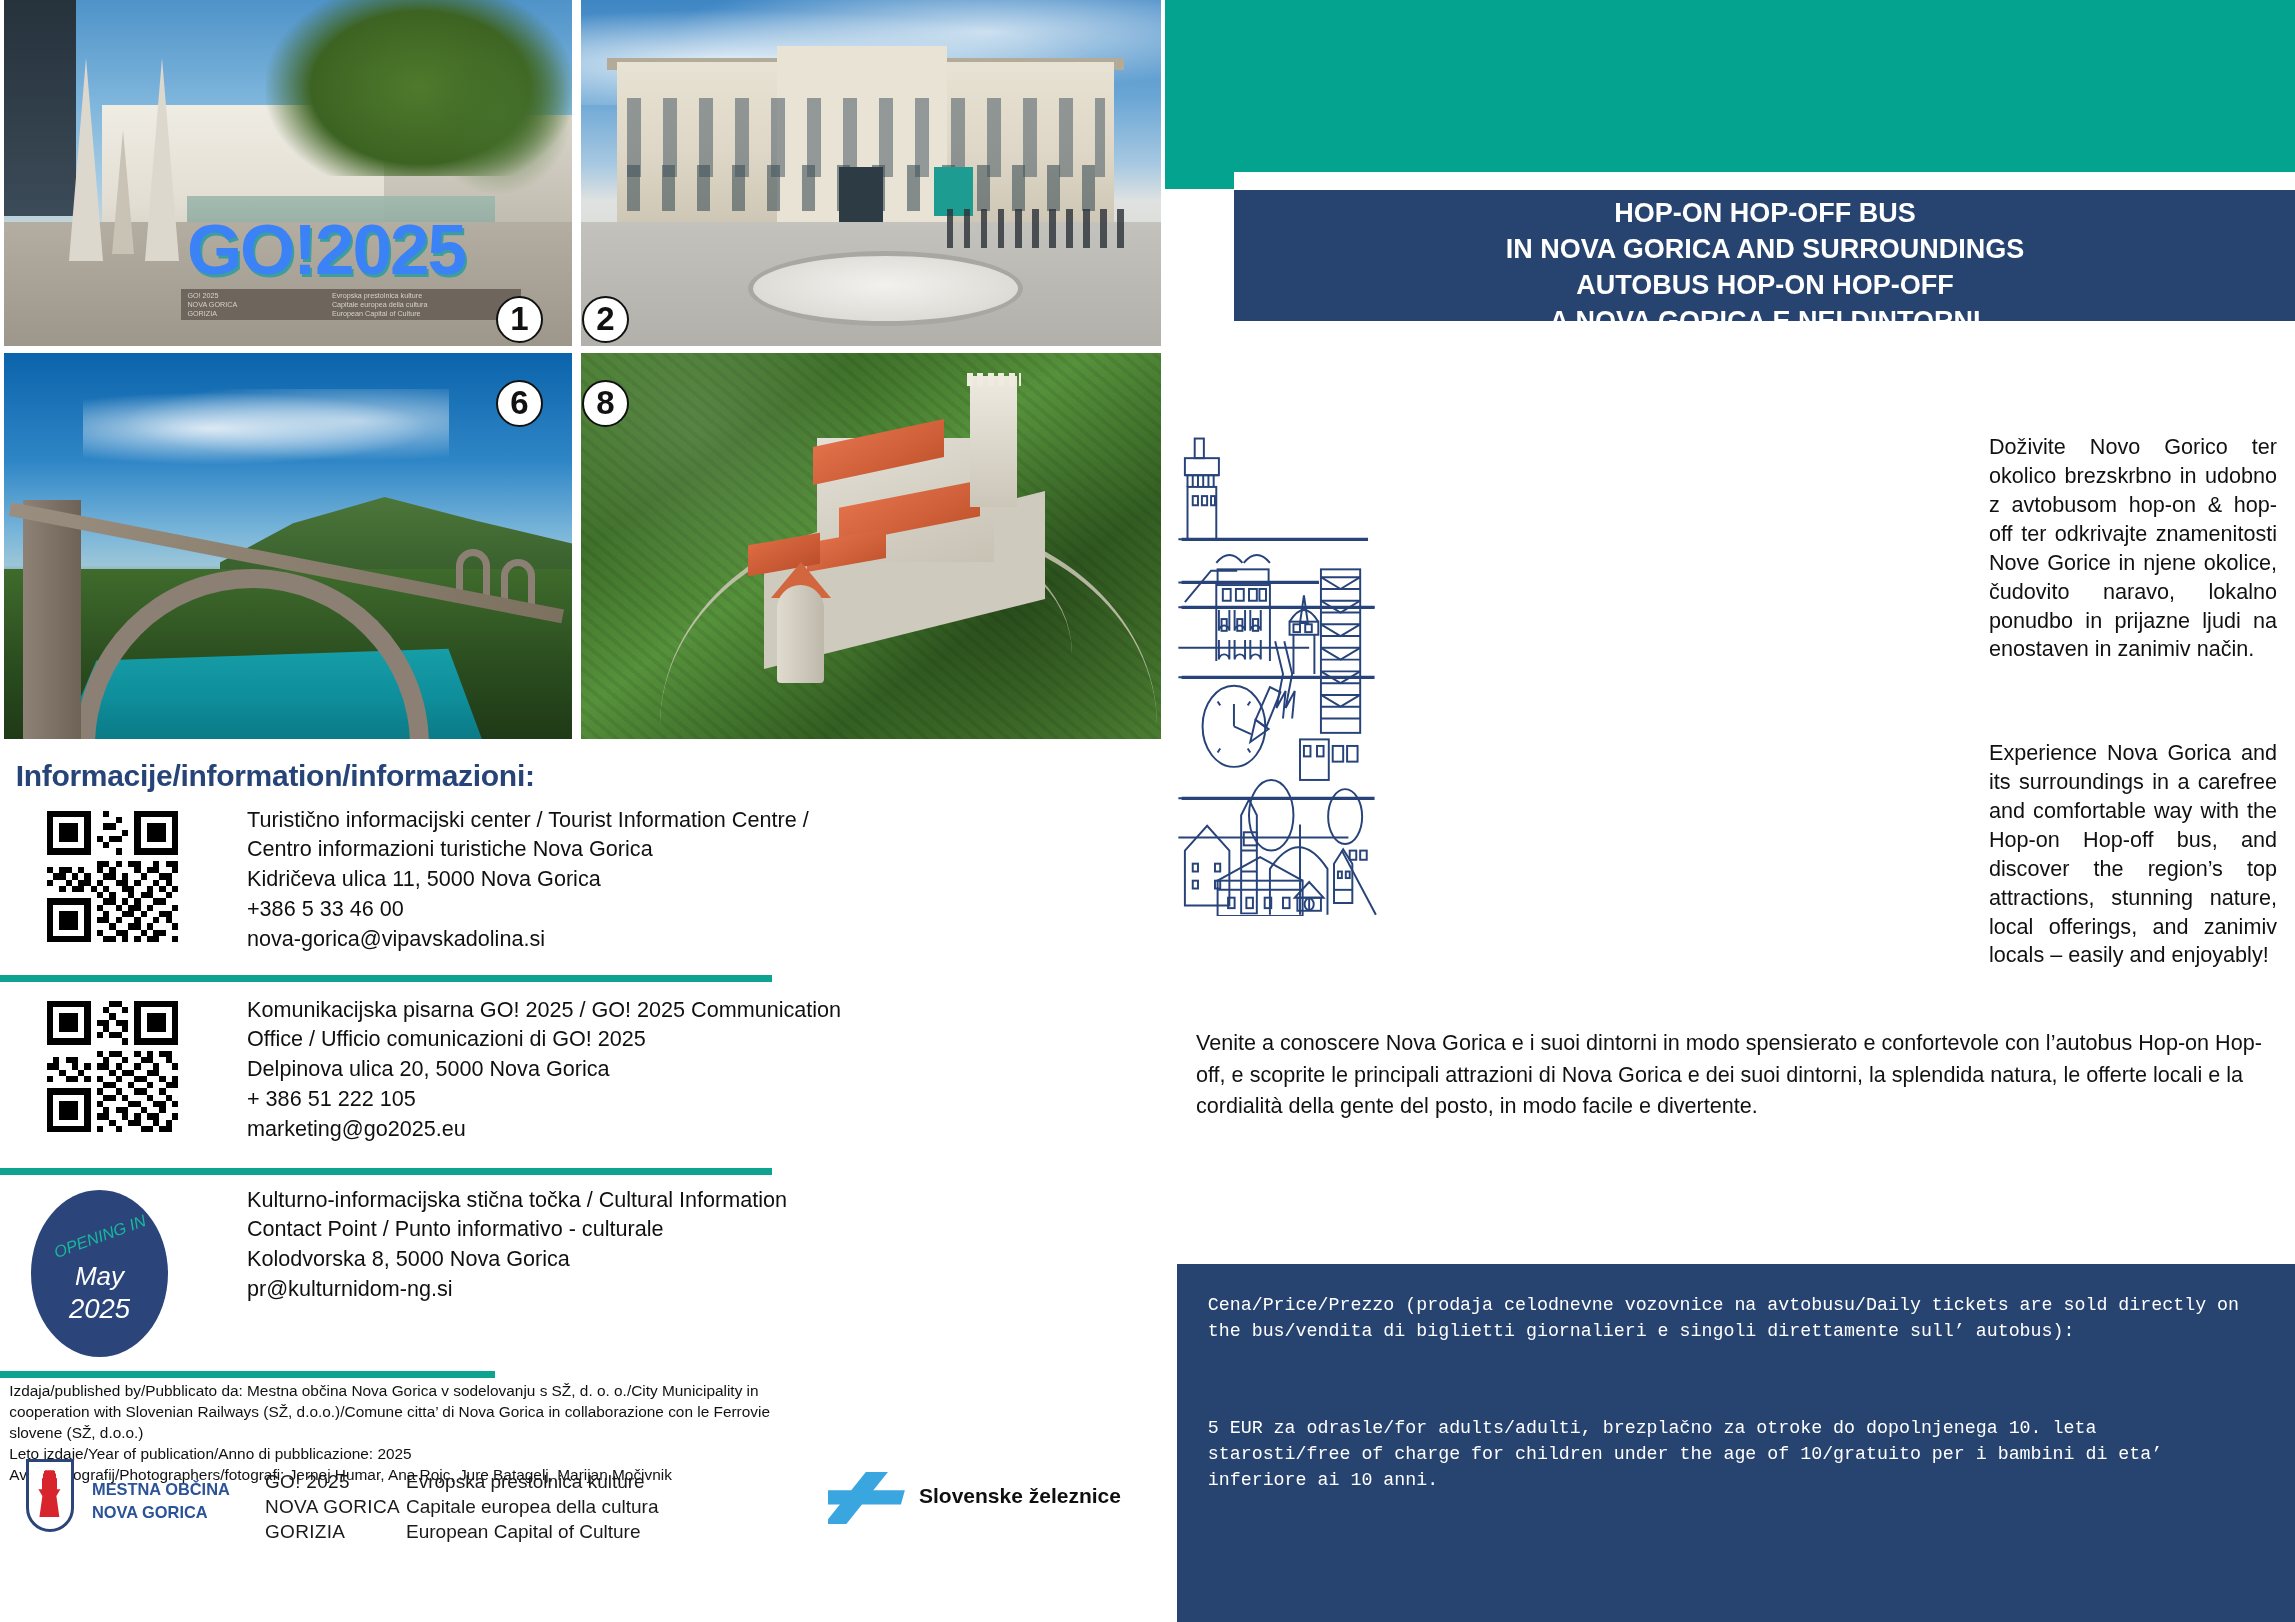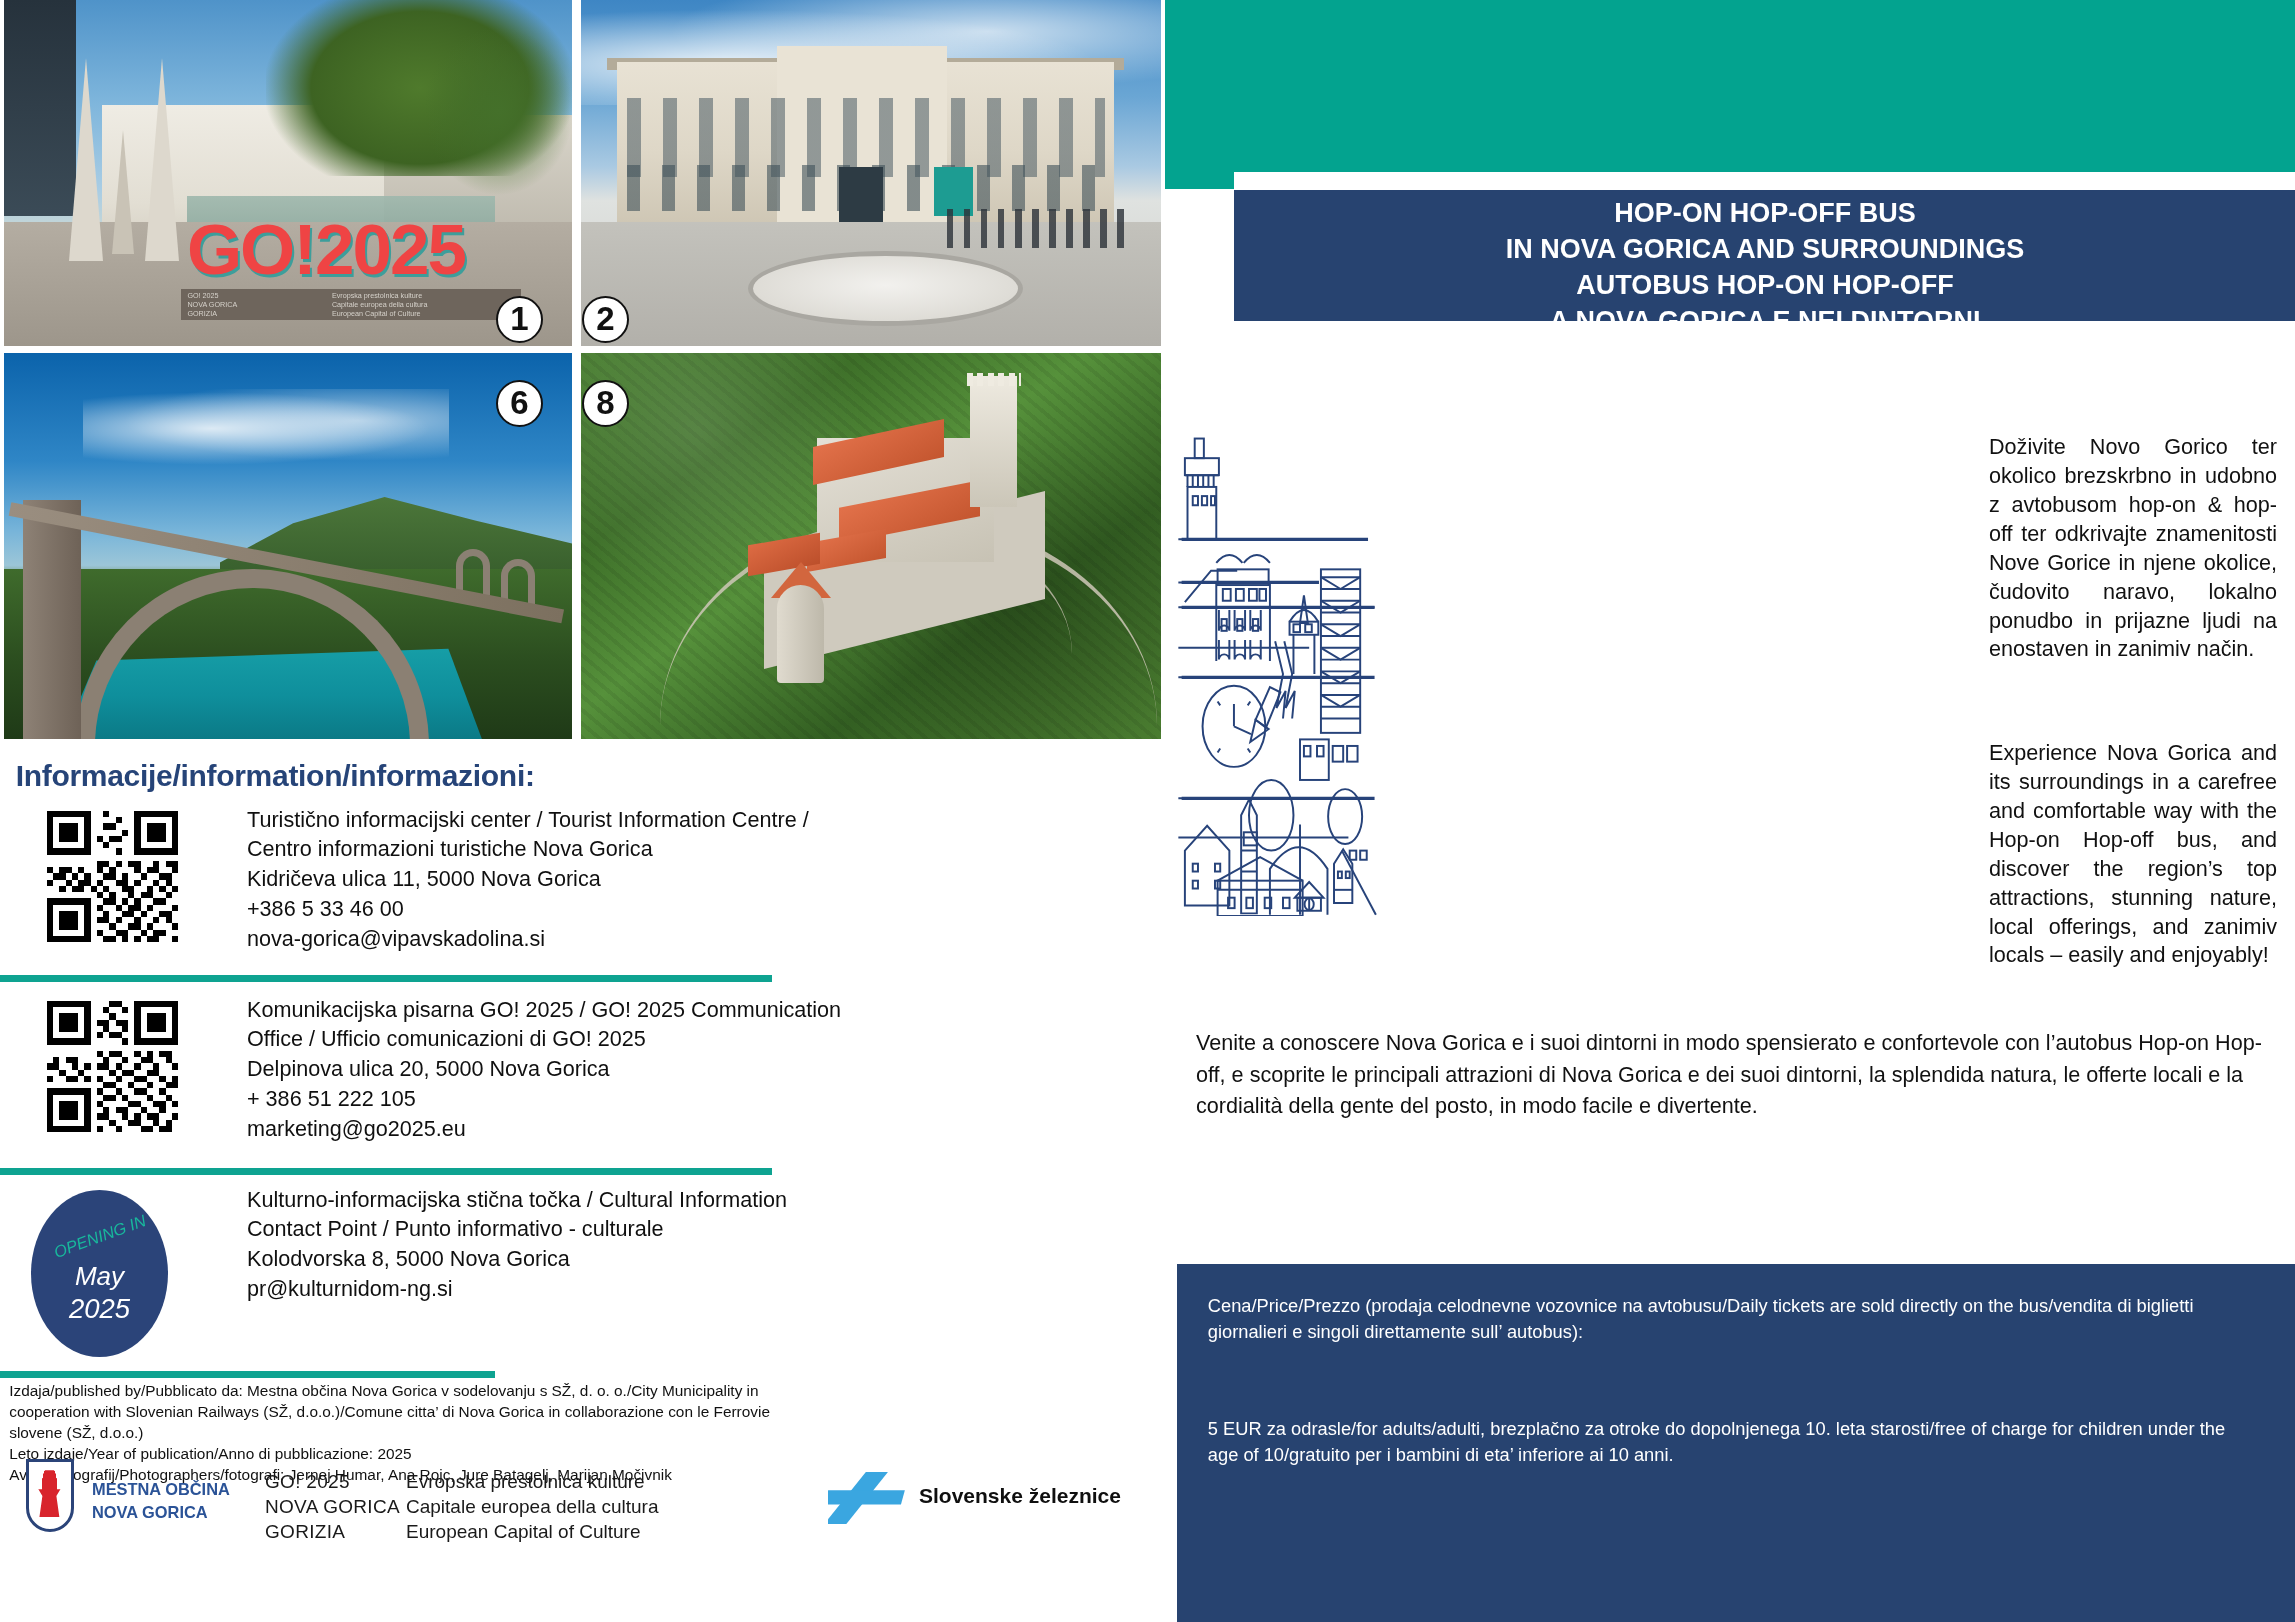--- a/index.html
+++ b/index.html
@@ -75,21 +75,21 @@
   .p1-spike.a { left: 65px; }
   .p1-spike.b { left: 141px; }
   .p1-spike.c { left: 108px; bottom: 92px; border-bottom-color: #c9c3b6;
                 border-left-width: 11.8px; border-right-width: 11.8px; border-bottom-width: 124px; }
   .p1-plaza {
     position: absolute; left: 0; bottom: 0; width: 100%; height: 124px;
     background: linear-gradient(180deg, #b4ada2, #9d968b);
   }
   .p1-gotext {
     position: absolute; left: 183px; bottom: 56px;
-    font-size: 71px; font-weight: bold; color: #ef4444;
+    font-size: 71px; font-weight: bold; color: #3b82f6;
     letter-spacing: -2px; text-shadow: 2px 2.6px 0 #3d9e9b;
     font-family: "Liberation Sans", sans-serif;
   }
   .p1-plinth {
     position: absolute; left: 177px; bottom: 26px; width: 340px; height: 31px;
     background: #6e655c;
   }
   .p1-plinth-text {
     position: absolute; top: 3.3px; font-size: 7.2px; color: #d6d2cb; line-height: 1.22;
     white-space: pre-line;
@@ -379,20 +379,21 @@
   #para-it {
     left: 31px; top: 1027px; width: 1067px;
     font-size: 21.6px; line-height: 1.46; text-align: left;
   }
 
   #price-box {
     position: absolute; left: 11.8px; top: 1264px;
     width: 1119px; height: 359px;
     background: #274370;
     color: #ffffff;
+    font-family: Liberation Mono, monospace;
   }
   .price-para {
     position: absolute; left: 31px; width: 1034px;
     font-size: 18.3px; line-height: 1.42;
   }
   #price-p0 { top: 29px; }
   #price-p1 { top: 152px; }
   #price-p2 { top: 271px; }
 </style>
 </head>

